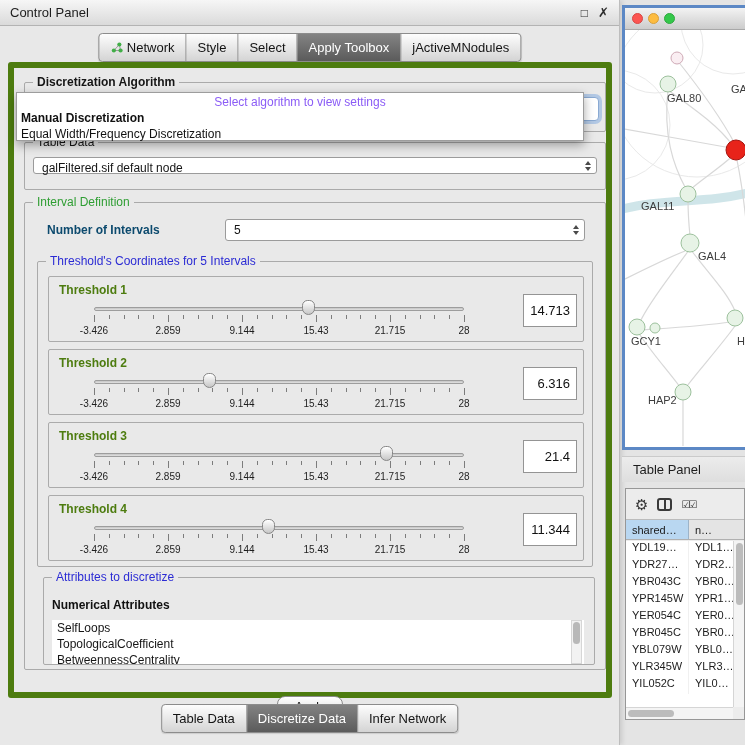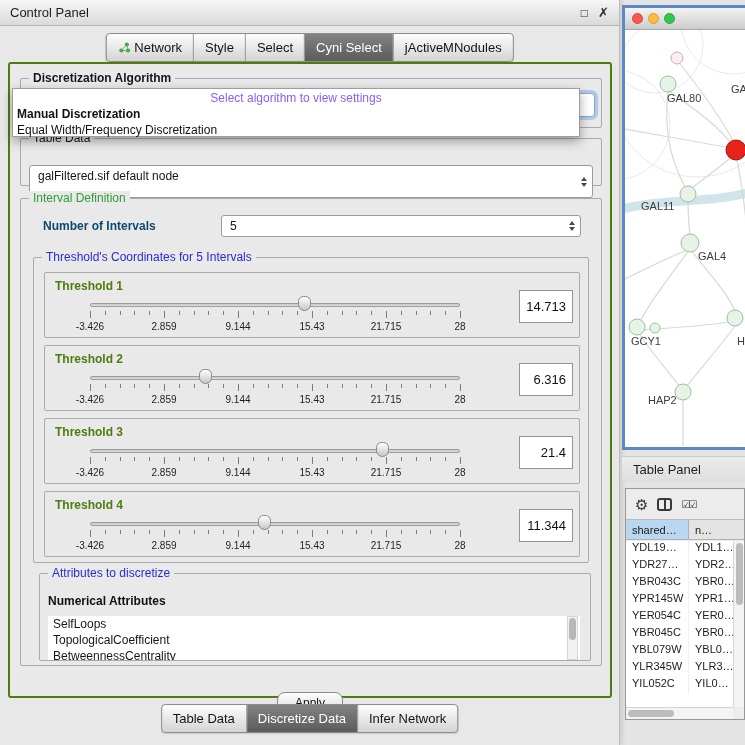--- a/index.html
+++ b/index.html
@@ -29,21 +29,21 @@
   .seg-bar.top { top:33px; }
   .seg-bar.bottom { top:704px; }
   .seg { display:flex; align-items:center; gap:4px; padding:0 11px; font-size:13px;
     color:#141414; border-right:1px solid #979797; white-space:nowrap; }
   .seg:last-child { border-right:none; }
   .seg.selected { background:linear-gradient(#838383,#5b5b5b); color:#fff; }
   .seg-ico { display:flex; align-items:center; }
 
   
   .main-panel { position:absolute; left:8px; top:62px; width:604px; height:636px;
-    border:2px solid #4d7c0f; border-radius:3px; background:#e9e9e9; }
+    border:6px solid #4d7c0f; border-radius:3px; background:#e9e9e9; }
 
   .group { position:absolute; border:1px solid #aaaaaa; border-radius:2px; }
   .legend { position:absolute; top:-8px; left:8px; background:#e9e9e9; padding:0 4px;
     font-size:12px; white-space:nowrap; }
   .legend.dark { color:#161616; font-weight:bold; }
   .legend.plain { color:#161616; }
   .legend.green { color:var(--interval-title,#2f9e33); }
   .legend.blue { color:var(--thresholds-title,#2b2bd4); }
 
   .combo { position:absolute; background:#fff; border:1px solid #9b9b9b; border-radius:3px; }
@@ -59,21 +59,21 @@
   .algo-group { left:10px; top:14px; width:582px; height:50px; }
   .algo-combo { left:8px; top:14px; width:566px; height:24px; border:1px solid #89a9d2;
     border-radius:4px; box-shadow:0 0 0 3px rgba(124,168,224,.5); }
 
   .popup { position:absolute; left:2px; top:24px; width:568px; height:49px; background:#fff;
     border:1px solid #9d9d9d; box-shadow:0 4px 10px rgba(0,0,0,.35); z-index:40; padding-top:2px; }
   .pop-placeholder { text-align:center; color:#8b5cf6; font-size:12px; height:15px; line-height:14px; }
   .pop-opt { font-size:12px; color:#111; padding:1px 4px; line-height:14px; white-space:nowrap; }
 
   .td-group { left:10px; top:74px; width:582px; height:48px; }
-  .td-combo { left:8px; top:26px; width:564px; height:33px; }
+  .td-combo { left:8px; top:14px; width:564px; height:17px; }
 
   .interval-group { left:10px; top:134px; width:582px; height:468px; }
   .ni-label { position:absolute; left:22px; top:20px; font-size:12px; font-weight:bold; color:#0c4a6e; }
   .ni-combo { left:200px; top:16px; width:360px; height:22px; }
 
   .thr-group { left:12px; top:58px; width:556px; height:306px; }
   .th-box { position:absolute; left:10px; width:536px; height:66px; border:1px solid #ababab;
     border-radius:2px; background:#e9e9e9; }
   .th-name { position:absolute; left:10px; top:6px; font-size:12px; font-weight:bold; color:#4d7c0f; }
   .slider { position:absolute; left:45px; top:22px; width:370px; height:40px; }
@@ -170,21 +170,21 @@
           </span>
           <span class="seg-label">Network</span>
         </div>
         <div class="seg">
           <span class="seg-label">Style</span>
         </div>
         <div class="seg">
           <span class="seg-label">Select</span>
         </div>
         <div class="seg selected">
-          <span class="seg-label">Cyni Select</span>
+          <span class="seg-label">Apply Toolbox</span>
         </div>
         <div class="seg">
           <span class="seg-label">jActiveMNodules</span>
         </div>
       </div>
 
     <div class="main-panel">
 
       <div class="group algo-group">
         <span class="legend dark">Discretization Algorithm</span>

